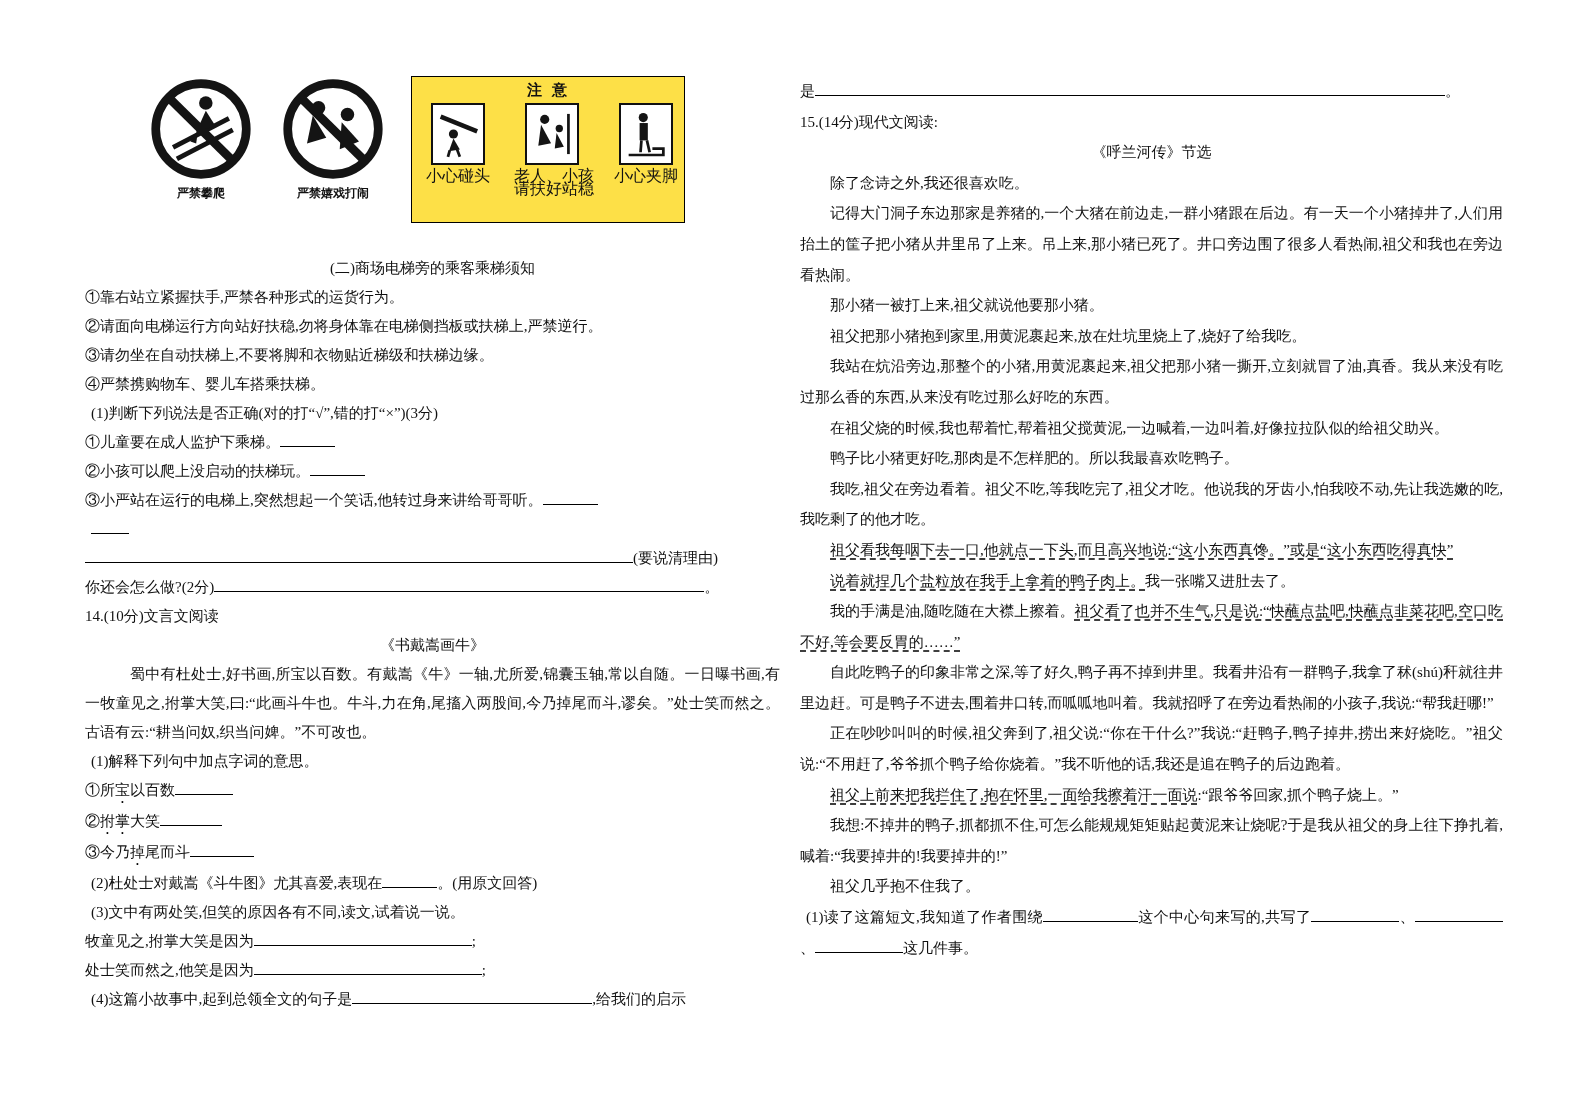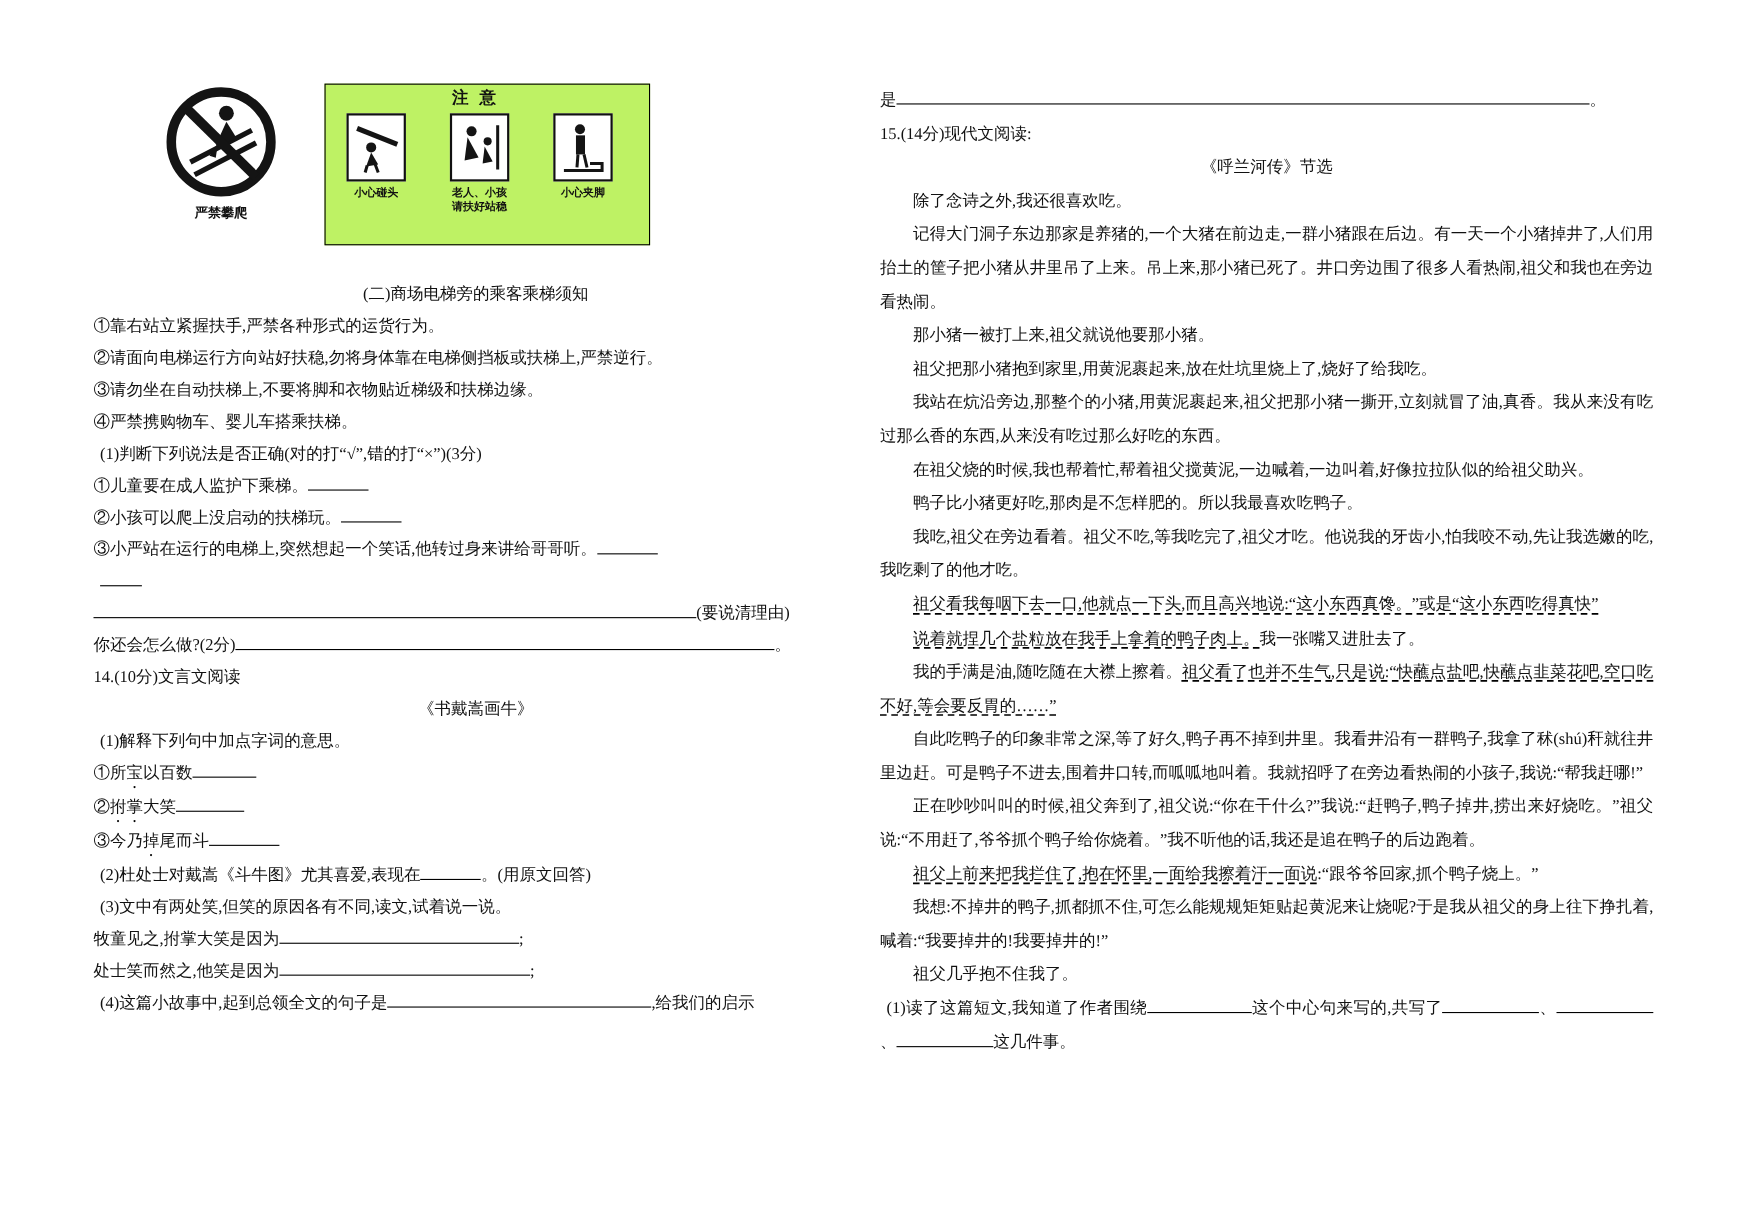--- a/index.html
+++ b/index.html
@@ -29,26 +29,26 @@
   }
   .blank{display:inline-block;border-bottom:1px solid #000;height:1.02em;vertical-align:baseline;}
 
   
   .figure-row{display:flex;align-items:flex-start;padding-left:60px;height:152px;margin-bottom:26px;}
   .psign{width:112px;text-align:center;flex:0 0 auto;}
   .psign + .psign{margin-left:20px;}
   .psign svg{display:block;margin:0 auto;}
   .psign-label{font-weight:bold;font-size:12px;white-space:nowrap;margin-top:3px;}
 
-  .notice-box{flex:0 0 auto;margin-left:38px;width:264px;height:138px;border:1.5px solid #000;padding:3px 22px 4px 8px;background:#bef264;}
+  .notice-box{flex:0 0 auto;margin-left:22px;width:264px;height:138px;border:1.5px solid #000;padding:3px 0 4px 8px;background:#fde047;}
   .notice-title{text-align:center;font-weight:bold;font-size:15px;letter-spacing:10px;line-height:20px;}
   .notice-cells{display:flex;justify-content:space-between;margin-top:3px;}
   .ncell{width:76px;text-align:center;}
   .nicon{width:50px;height:58px;border:2px solid #111;margin:0 auto;display:flex;align-items:center;justify-content:center;background:#fff;}
-  .nlabel{font-weight:bold;font-size:10px;line-height:13px;margin-top:4px;white-space:nowrap;}
+  .nlabel{font-weight:normal;font-size:16px;line-height:13px;margin-top:4px;white-space:nowrap;}
 </style>
 </head>
 <body>
 
 <div class="page">
 
   <div class="col col-left">
 
     <div class="figure-row">
 
@@ -62,20 +62,33 @@
           <g fill="#141414">
             <circle cx="60" cy="28" r="7"></circle>
             <path d="M60 36 L50 58 L70 52 Z"></path>
             <path d="M52 56 L44 68 L50 70 Z"></path>
           </g>
           <line x1="22" y1="23" x2="88" y2="88" stroke="#141414" stroke-width="9"></line>
         </svg>
         <div class="psign-label">严禁攀爬</div>
       </div>
 
+      <div class="psign">
+        <svg width="106" height="106" viewBox="0 0 110 110">
+          <circle cx="55" cy="55" r="47" fill="none" stroke="#141414" stroke-width="9"></circle>
+          <g fill="#141414">
+            <circle cx="40" cy="33" r="7"></circle>
+            <path d="M34 41 L28 70 L48 64 Z"></path>
+            <circle cx="70" cy="40" r="7"></circle>
+            <path d="M64 48 L62 76 L82 68 Z"></path>
+          </g>
+          <line x1="22" y1="23" x2="88" y2="88" stroke="#141414" stroke-width="9"></line>
+        </svg>
+        <div class="psign-label">严禁嬉戏打闹</div>
+      </div>
 
       <div class="notice-box">
         <div class="notice-title">注意</div>
         <div class="notice-cells">
 
           <div class="ncell">
             <div class="nicon">
               <svg width="42" height="50" viewBox="0 0 46 54">
                 <line x1="4" y1="8" x2="44" y2="24" stroke="#141414" stroke-width="5"></line>
                 <circle cx="18" cy="27" r="5" fill="#141414"></circle>
@@ -134,20 +147,21 @@
         <p class="para i0"><span>④严禁携购物车、婴儿车搭乘扶梯。</span></p>
         <p class="para i1"><span>(1)判断下列说法是否正确(对的打“√”,错的打“×”)(3分)</span></p>
         <p class="para i0"><span>①儿童要在成人监护下乘梯。</span><span class="blank" style="width: 55px;"></span></p>
         <p class="para i0"><span>②小孩可以爬上没启动的扶梯玩。</span><span class="blank" style="width: 55px;"></span></p>
         <p class="para i0"><span>③小严站在运行的电梯上,突然想起一个笑话,他转过身来讲给哥哥听。</span><span class="blank" style="width: 55px;"></span></p>
         <p class="para i1"><span class="blank" style="width: 38px;"></span></p>
         <p class="para i0"><span class="blank" style="width: 548px;"></span><span>(要说清理由)</span></p>
         <p class="para i0"><span>你还会怎么做?(2分)</span><span class="blank" style="width: 490px;"></span><span>。</span></p>
         <p class="para i0"><span>14.(10分)文言文阅读</span></p>
         <p class="para c"><span>《书戴嵩画牛》</span></p>
+        <p class="para i3"><span>蜀中有杜处士,好书画,所宝以百数。有戴嵩《牛》一轴,尤所爱,锦囊玉轴,常以自随。一日曝书画,有一牧童见之,拊掌大笑,曰:“此画斗牛也。牛斗,力在角,尾搐入两股间,今乃掉尾而斗,谬矣。”处士笑而然之。古语有云:“耕当问奴,织当问婢。”不可改也。</span></p>
         <p class="para i1"><span>(1)解释下列句中加点字词的意思。</span></p>
         <p class="para i0"><span>①所</span><span class="dot">宝</span><span>以百数</span><span class="blank" style="width: 58px;"></span></p>
         <p class="para i0"><span>②</span><span class="dot">拊掌</span><span>大笑</span><span class="blank" style="width: 62px;"></span></p>
         <p class="para i0"><span>③今乃</span><span class="dot">掉</span><span>尾而斗</span><span class="blank" style="width: 64px;"></span></p>
         <p class="para i1"><span>(2)杜处士对戴嵩《斗牛图》尤其喜爱,表现在</span><span class="blank" style="width: 55px;"></span><span>。(用原文回答)</span></p>
         <p class="para i1"><span>(3)文中有两处笑,但笑的原因各有不同,读文,试着说一说。</span></p>
         <p class="para i0"><span>牧童见之,拊掌大笑是因为</span><span class="blank" style="width: 218px;"></span><span>;</span></p>
         <p class="para i0"><span>处士笑而然之,他笑是因为</span><span class="blank" style="width: 228px;"></span><span>;</span></p>
         <p class="para i1"><span>(4)这篇小故事中,起到总领全文的句子是</span><span class="blank" style="width: 240px;"></span><span>,给我们的启示</span></p>
       </div>

